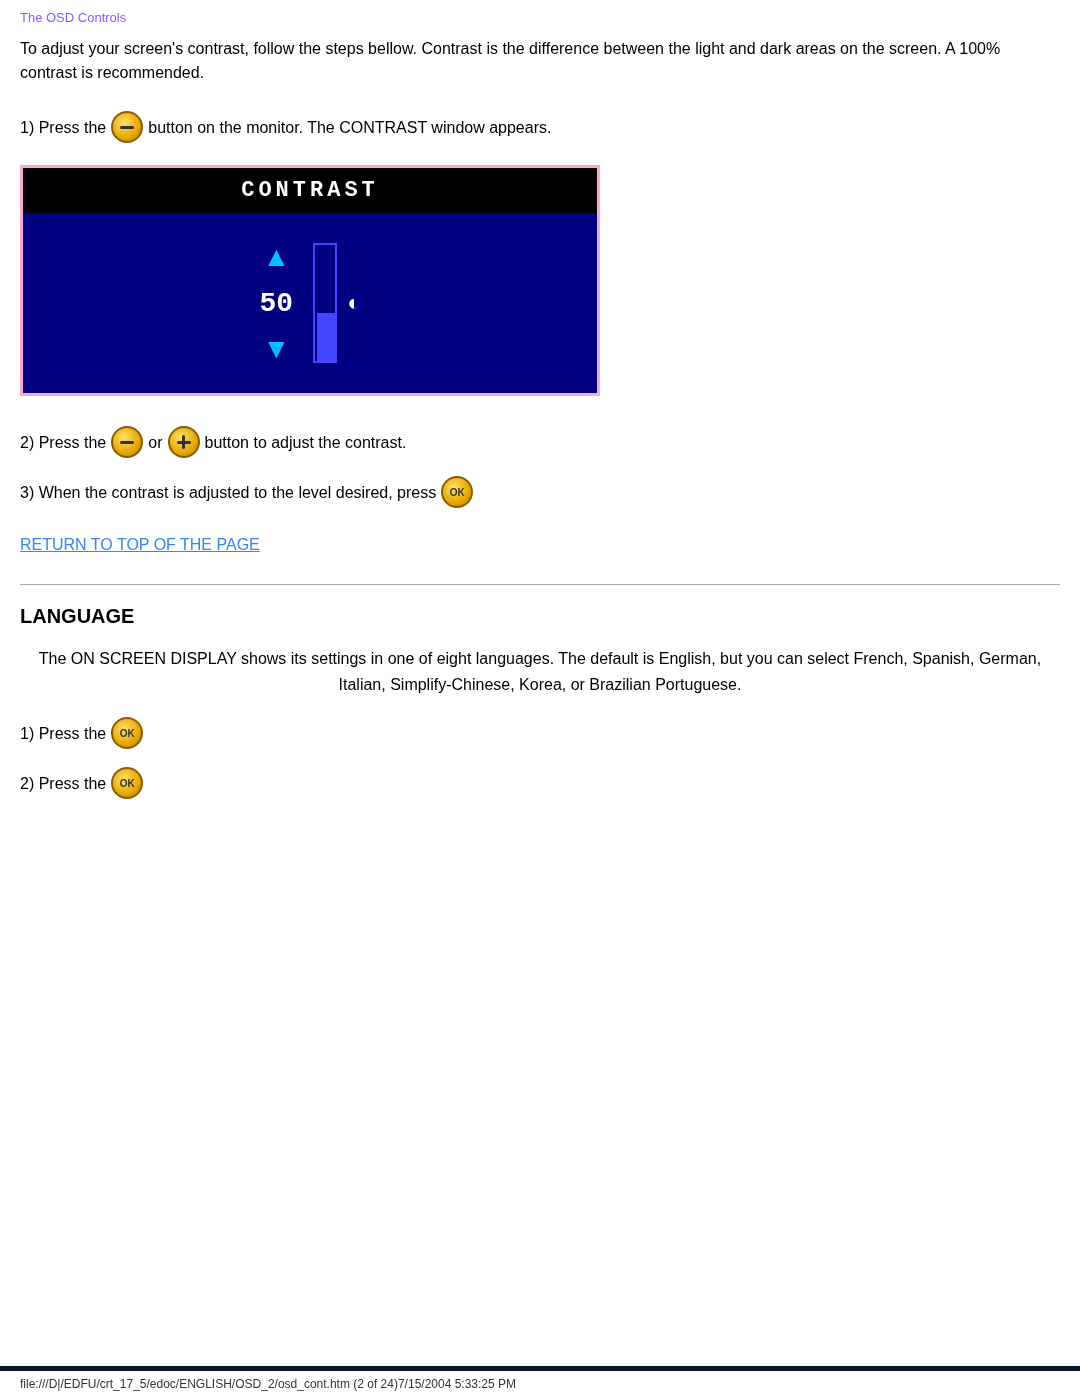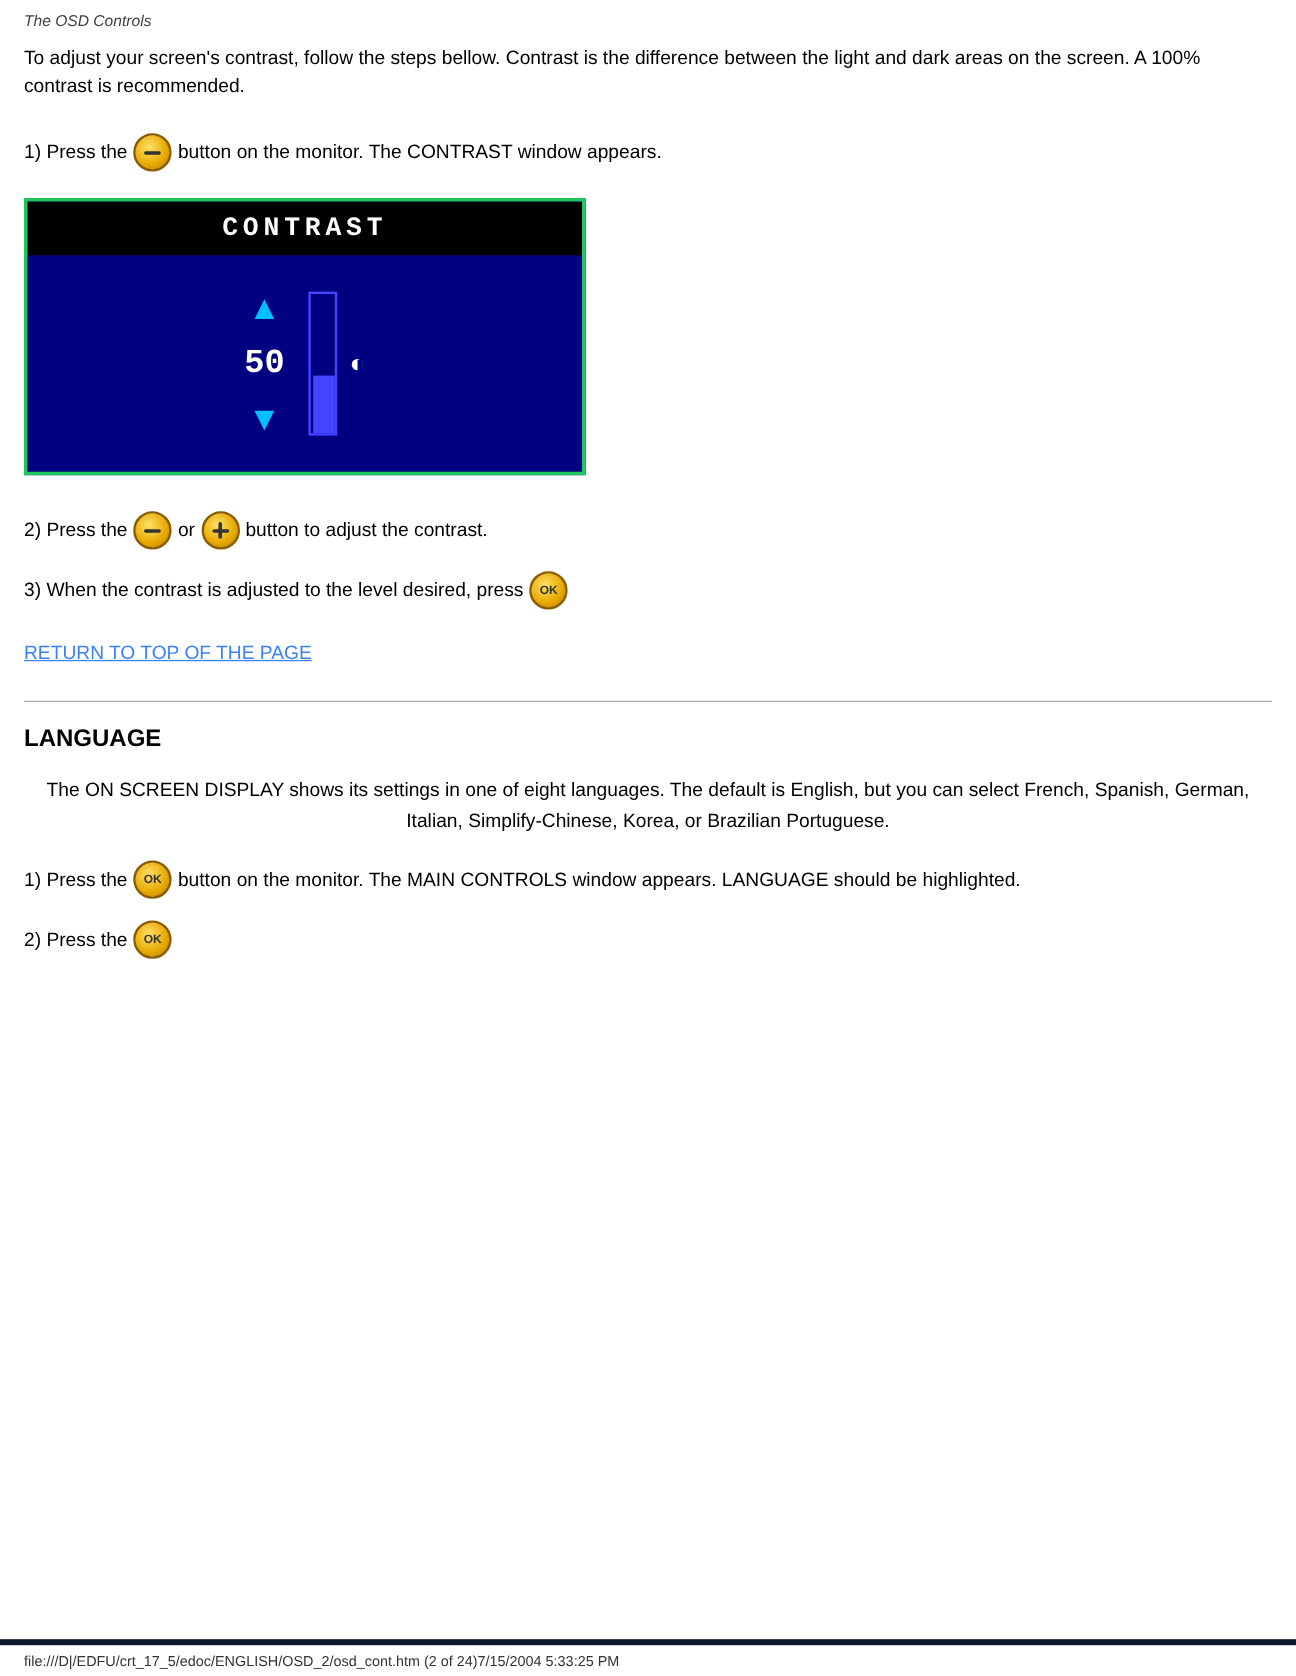--- a/index.html
+++ b/index.html
@@ -13,23 +13,22 @@
     }
     .page-wrapper {
       max-width: 1080px;
       margin: 0 auto;
       padding: 10px 20px 40px 20px;
       min-height: 1397px;
       position: relative;
     }
     .page-title {
       font-size: 13px;
-      color: #404040;
+      color: #8b5cf6;
       margin-bottom: 12px;
-      font-style: italic;
     }
     .intro-text {
       font-size: 16px;
       line-height: 1.5;
       margin-bottom: 24px;
     }
     .step-block {
       margin-bottom: 18px;
     }
     .btn-minus {
@@ -96,23 +95,23 @@
       height: 32px;
       border-radius: 50%;
       background: radial-gradient(circle at 40% 35%, #ffe066, #e6a800 60%, #b37a00);
       border: 2px solid #8a5c00;
       color: #333;
       font-size: 10px;
       font-weight: bold;
       flex-shrink: 0;
     }
     .contrast-window {
-      border: 3px solid #22c55e;
+      border: 3px solid #f9a8d4;
       background: #000080;
-      width: 468px;
+      width: 580px;
       margin: 24px 0 28px 0;
       overflow: hidden;
     }
     .contrast-title-bar {
       background: #000;
       color: #fff;
       text-align: center;
       font-family: 'Courier New', monospace;
       font-size: 22px;
       font-weight: bold;
@@ -283,21 +282,20 @@
 
   <div class="language-section">
     <h2 class="language-heading">LANGUAGE</h2>
 
     <p class="language-text">The ON SCREEN DISPLAY shows its settings in one of eight languages. The default is English, but you can select French, Spanish, German, Italian, Simplify-Chinese, Korea, or Brazilian Portuguese.</p>
 
     <div class="step-block">
       <div class="step-row">
         <span>1) Press the</span>
         <span class="btn-ok">OK</span>
-        <span>button on the monitor. The MAIN CONTROLS window appears. LANGUAGE should be highlighted.</span>
       </div>
     </div>
 
     <div class="step-block">
       <div class="step-row">
         <span>2) Press the</span>
         <span class="btn-ok">OK</span>
       </div>
     </div>
   </div>

